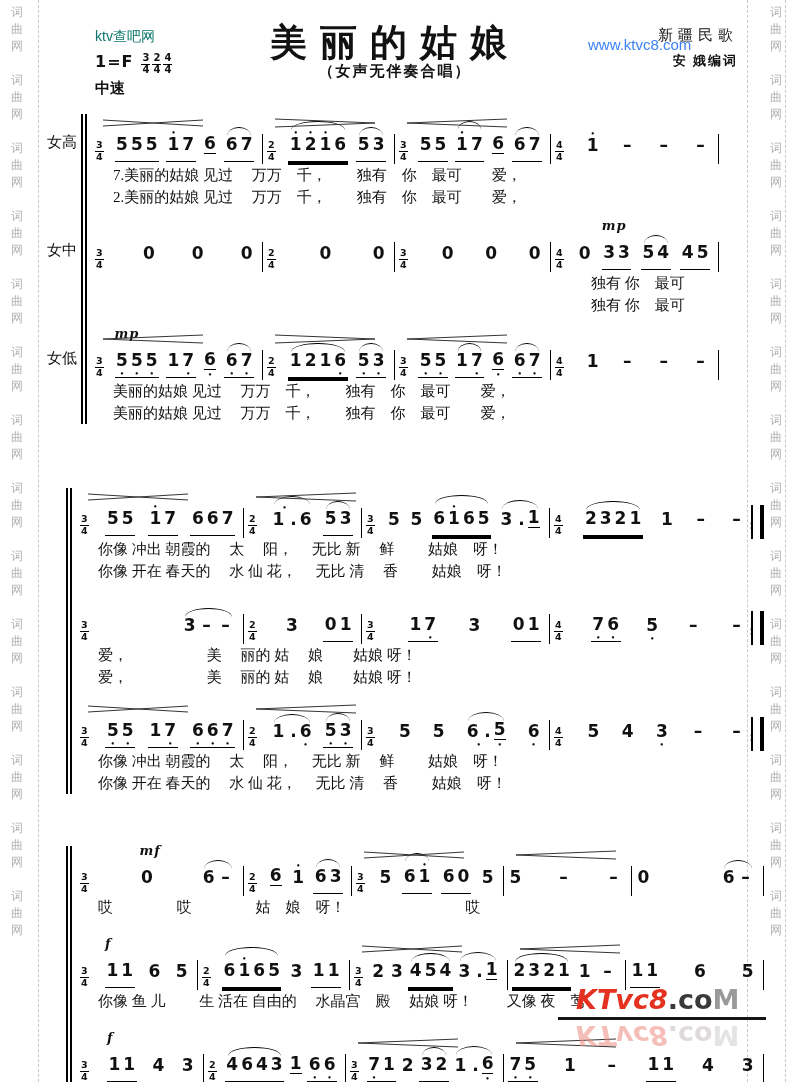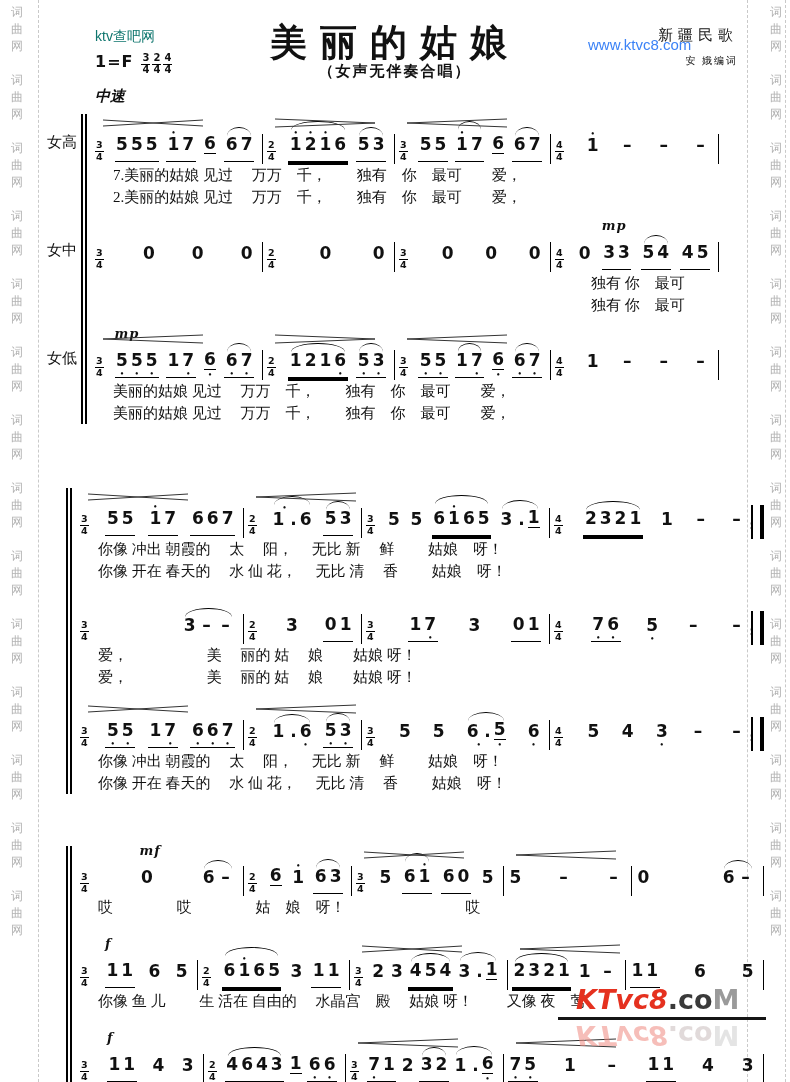--- a/index.html
+++ b/index.html
@@ -12,28 +12,28 @@
   .vdash{position:absolute;top:0;bottom:0;width:0;border-left:1px dashed #c9c9c9;z-index:1;}
   
   .header{position:relative;height:98px;}
   .hdr-left{position:absolute;left:95px;top:28px;font-family:"Liberation Sans",sans-serif;}
   .site{font-size:14px;color:#0f766e;}
   .keyrow{display:flex;align-items:center;gap:8px;margin-top:1px;}
   .keysig{font:bold 16px "DejaVu Sans",sans-serif;letter-spacing:1px;}
   .frac{display:inline-flex;flex-direction:column;margin-right:2px;}
   .frac i{font:bold 10px "DejaVu Sans",sans-serif;font-style:normal;line-height:1.05;text-align:center;padding:0 1px;}
   .frac i:first-child{border-bottom:1px solid #000;}
-  .tempo{font-weight:bold;font-size:15px;margin-top:12px;font-family:"Liberation Sans",sans-serif;font-style:italic;}
+  .tempo{font-weight:bold;font-size:15px;margin-top:4px;font-family:"Liberation Sans",sans-serif;}
   .title{position:absolute;left:50%;transform:translateX(-50%);top:18px;font-size:37px;font-weight:bold;
          letter-spacing:13px;white-space:nowrap;}
   .subtitle{position:absolute;left:50%;transform:translateX(-50%);top:62px;font-size:15px;font-weight:bold;
             letter-spacing:2px;white-space:nowrap;}
   .hdr-right{position:absolute;right:52px;top:22px;text-align:right;line-height:26px;}
   .origin{font-size:15px;letter-spacing:5px;}
-  .lyricist{font-size:10px;letter-spacing:2px;}
+  .lyricist{font-size:13px;letter-spacing:2px;font-weight:bold;}
   .credit{font-size:17px;font-weight:bold;letter-spacing:2px;}
   .wm-top{position:absolute;left:588px;top:36px;color:#3b82f6;font:15px "Liberation Sans",sans-serif;z-index:3;}
   
   .score{position:relative;z-index:2;}
   .system{position:relative;border-left:6px double #000;padding-left:4px;}
   .sys1{margin:16px 0 0 81px;width:632px;}
   .sys2{margin:64px 0 0 66px;width:694px;}
   .sys3{margin:52px 0 0 66px;width:694px;}
   .vblock{margin-bottom:10px;}
   .music-row{position:relative;display:flex;align-items:flex-end;height:50px;}

